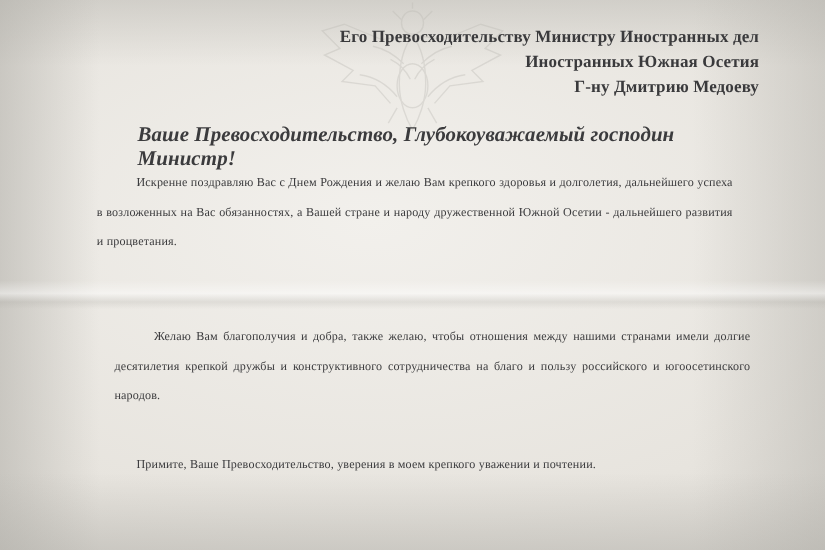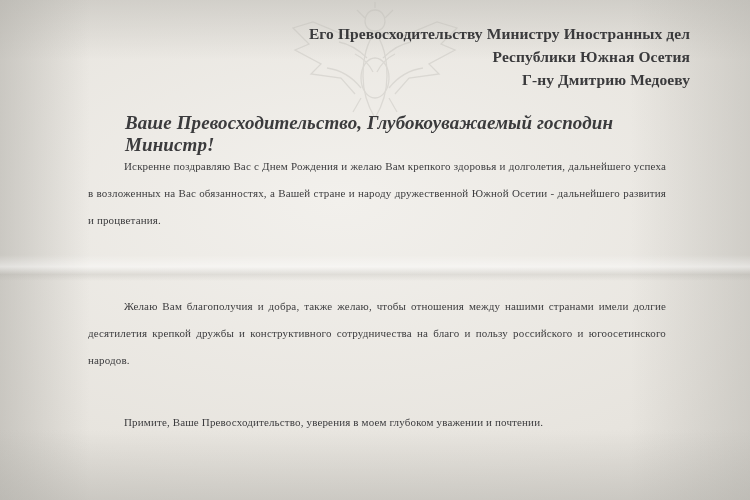--- a/index.html
+++ b/index.html
@@ -108,21 +108,21 @@
     left: 88px;
     width: 578px;
     color: #3c3c3e;
     font-size: 11px;
     line-height: 27px;
     text-align: justify;
     text-indent: 36px;
     letter-spacing: 0.15px;
   }
   .para.p1 { top: 142px; }
-  .para.p2 { top: 282px; }
+  .para.p2 { top: 282px; margin-left: 16px; }
   .para.p3 { top: 398px; }
 
   .para.p1 { text-align: justify; }
 </style>
 </head>
 <body>
 
 <div class="page">
 
   <svg class="crest" viewBox="0 0 240 120">
@@ -143,24 +143,24 @@
   <div class="shade-top"></div>
   <div class="shade-left"></div>
   <div class="shade-right"></div>
   <div class="shade-bottom"></div>
   <div class="crease"></div>
 
   <div class="content">
 
     <div class="addressee">
       <span class="line">Его Превосходительству Министру Иностранных дел</span>
-      <span class="line">Республики Южная Осетия</span>
+      <span class="line">Иностранных Южная Осетия</span>
       <span class="line">Г-ну Дмитрию Медоеву</span>
     </div>
 
     <div class="salutation">Ваше Превосходительство, Глубокоуважаемый господин Министр!</div>
 
     <p class="para p1">Искренне поздравляю Вас с Днем Рождения и желаю Вам крепкого здоровья и долголетия, дальнейшего успеха в возложенных на Вас обязанностях, а Вашей стране и народу дружественной Южной Осетии - дальнейшего развития и процветания.</p>
     <p class="para p2">Желаю Вам благополучия и добра, также желаю, чтобы отношения между нашими странами имели долгие десятилетия крепкой дружбы и конструктивного сотрудничества на благо и пользу российского и югоосетинского народов.</p>
-    <p class="para p3">Примите, Ваше Превосходительство, уверения в моем глубоком уважении и почтении.</p>
+    <p class="para p3">Примите, Ваше Превосходительство, уверения в моем крепкого уважении и почтении.</p>
 
   </div>
 </div>
 
 </body></html>

